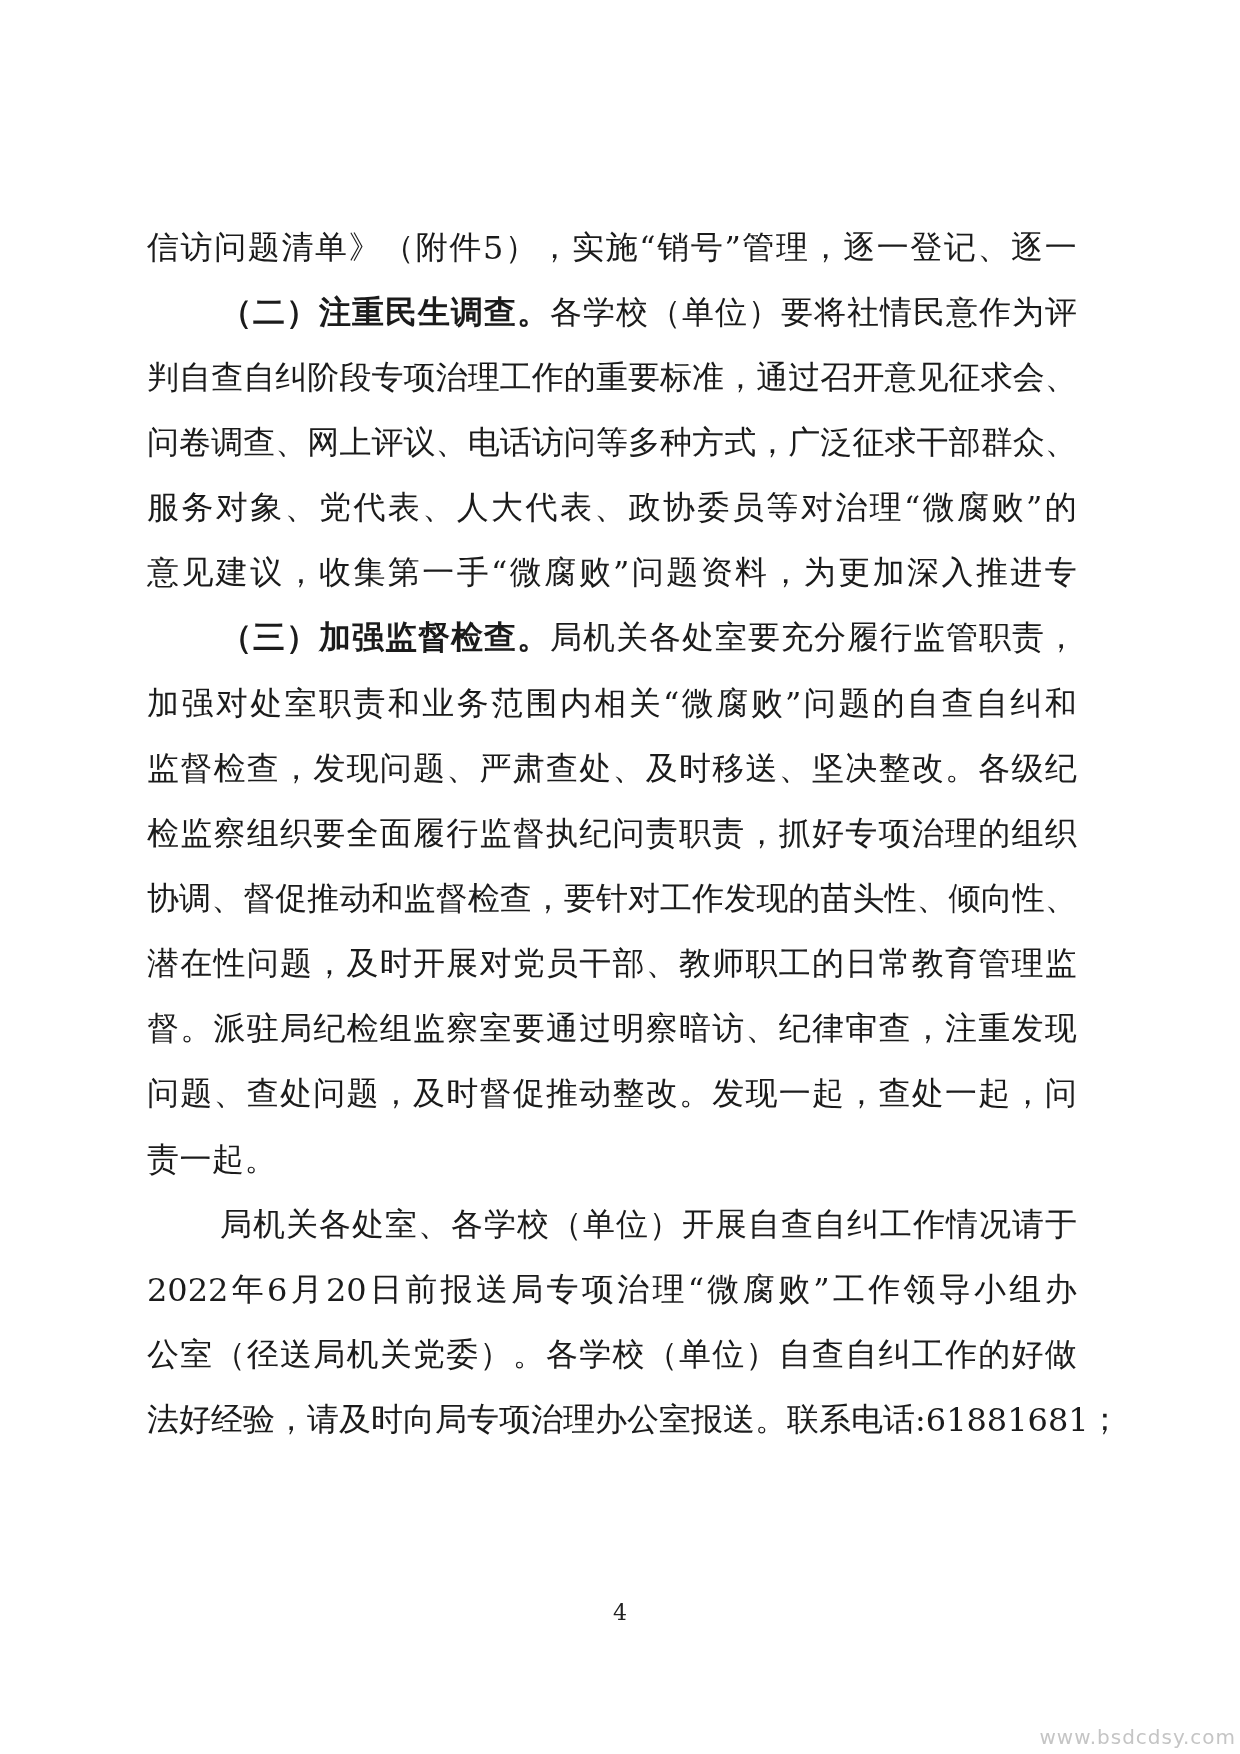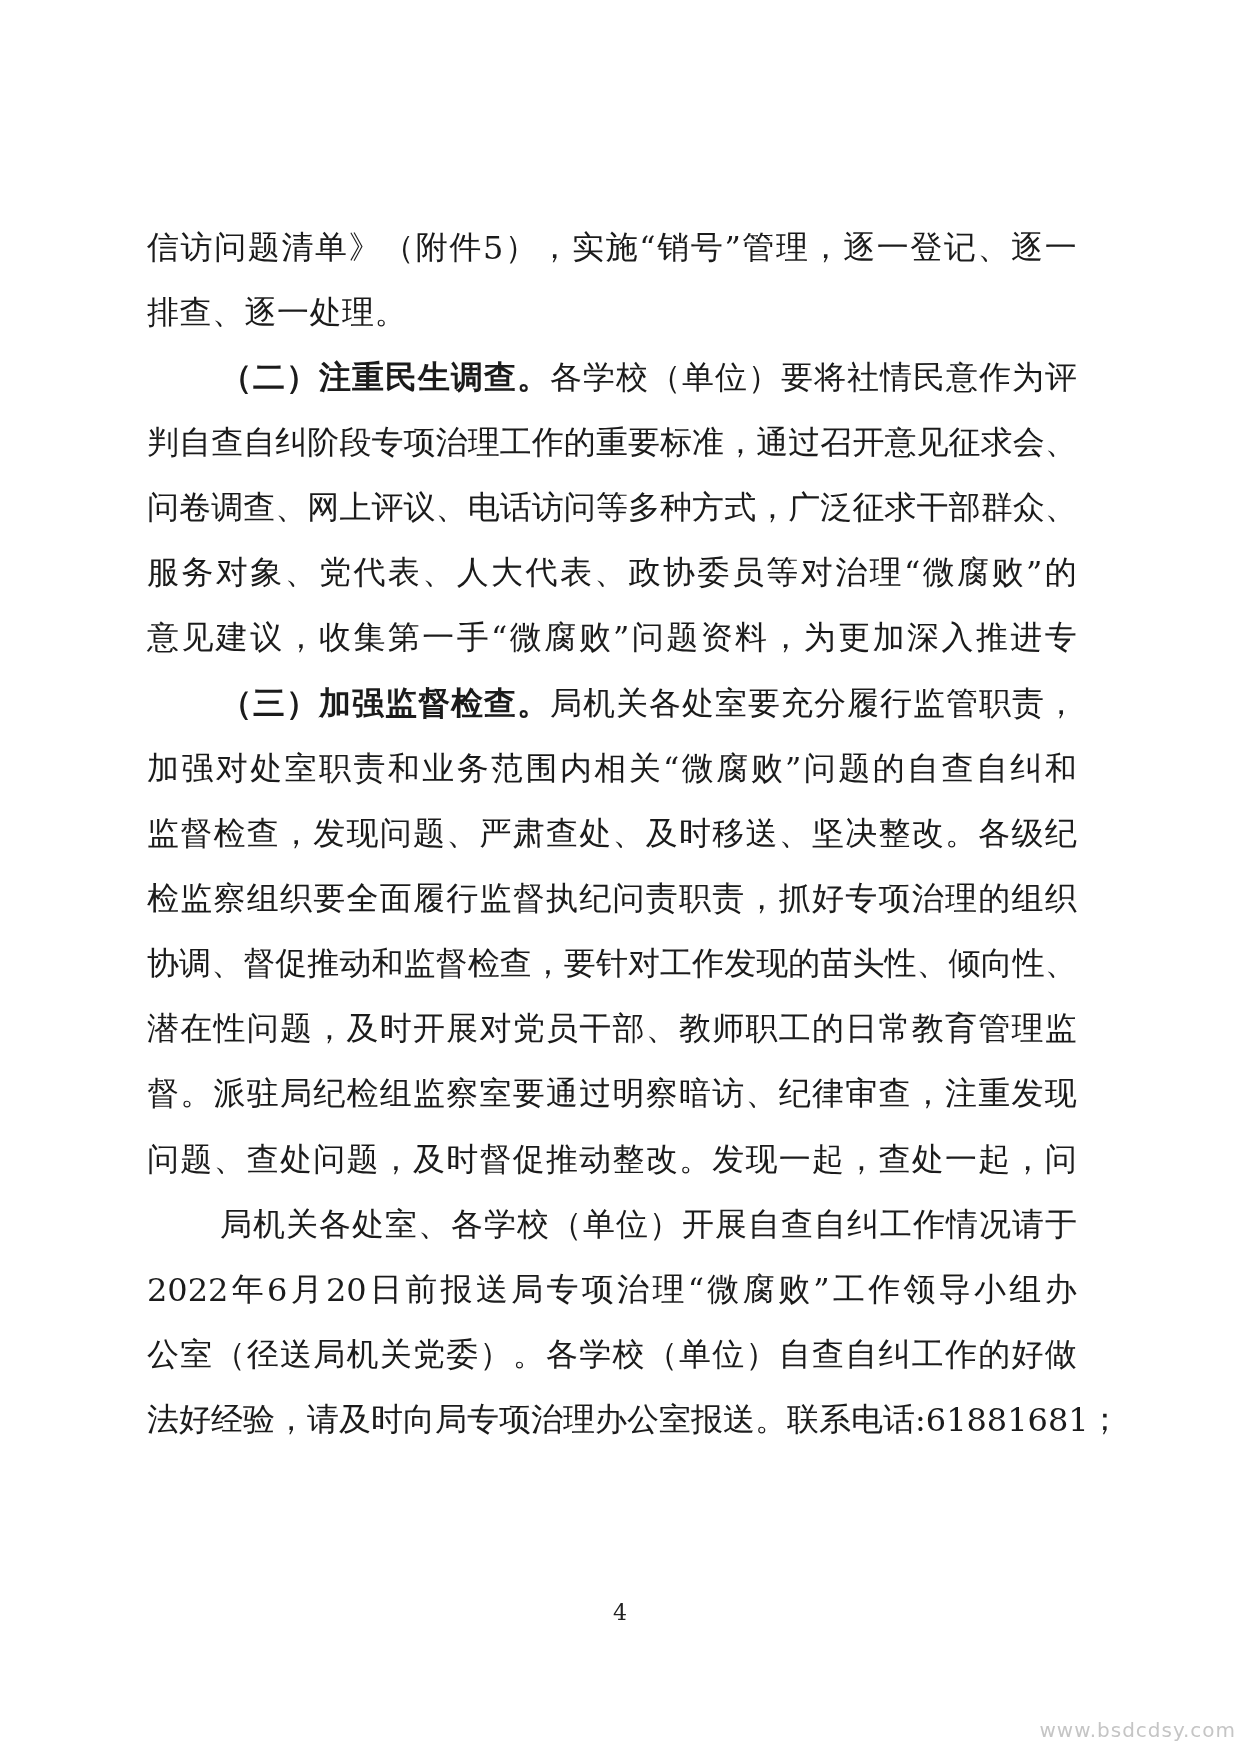--- a/index.html
+++ b/index.html
@@ -52,21 +52,21 @@
     right: 0;
     top: 1600px;
     text-align: center;
     font-size: 22px;
     color: #222222;
     font-family: "DejaVu Serif", "Liberation Serif", serif;
   }
   .watermark {
     position: absolute;
     right: 4px;
-    bottom: 12px;
+    bottom: 5px;
     font-size: 20px;
     letter-spacing: 1px;
     color: #c5c5c5;
     font-family: "DejaVu Sans", "Liberation Sans", sans-serif;
   }
 </style>
 </head>
 <body>
 
 <div class="page">
@@ -94,23 +94,20 @@
         <span>管</span>
         <span>理</span>
         <span>，</span>
         <span>逐</span>
         <span>一</span>
         <span>登</span>
         <span>记</span>
         <span>、</span>
         <span>逐</span>
         <span>一</span>
-      </div>
-      <div class="line plain">
-        <span>排查、逐一处理。</span>
       </div>
       <div class="line justify">
         <span class="indent"></span>
         <span class="b">（</span>
         <span class="b">二</span>
         <span class="b">）</span>
         <span class="b">注</span>
         <span class="b">重</span>
         <span class="b">民</span>
         <span class="b">生</span>
@@ -489,20 +486,23 @@
         <span>一</span>
         <span>起</span>
         <span>，</span>
         <span>查</span>
         <span>处</span>
         <span>一</span>
         <span>起</span>
         <span>，</span>
         <span>问</span>
       </div>
+      <div class="line plain">
+        <span>责一起。</span>
+      </div>
       <div class="line justify">
         <span class="indent"></span>
         <span>局</span>
         <span>机</span>
         <span>关</span>
         <span>各</span>
         <span>处</span>
         <span>室</span>
         <span>、</span>
         <span>各</span>

